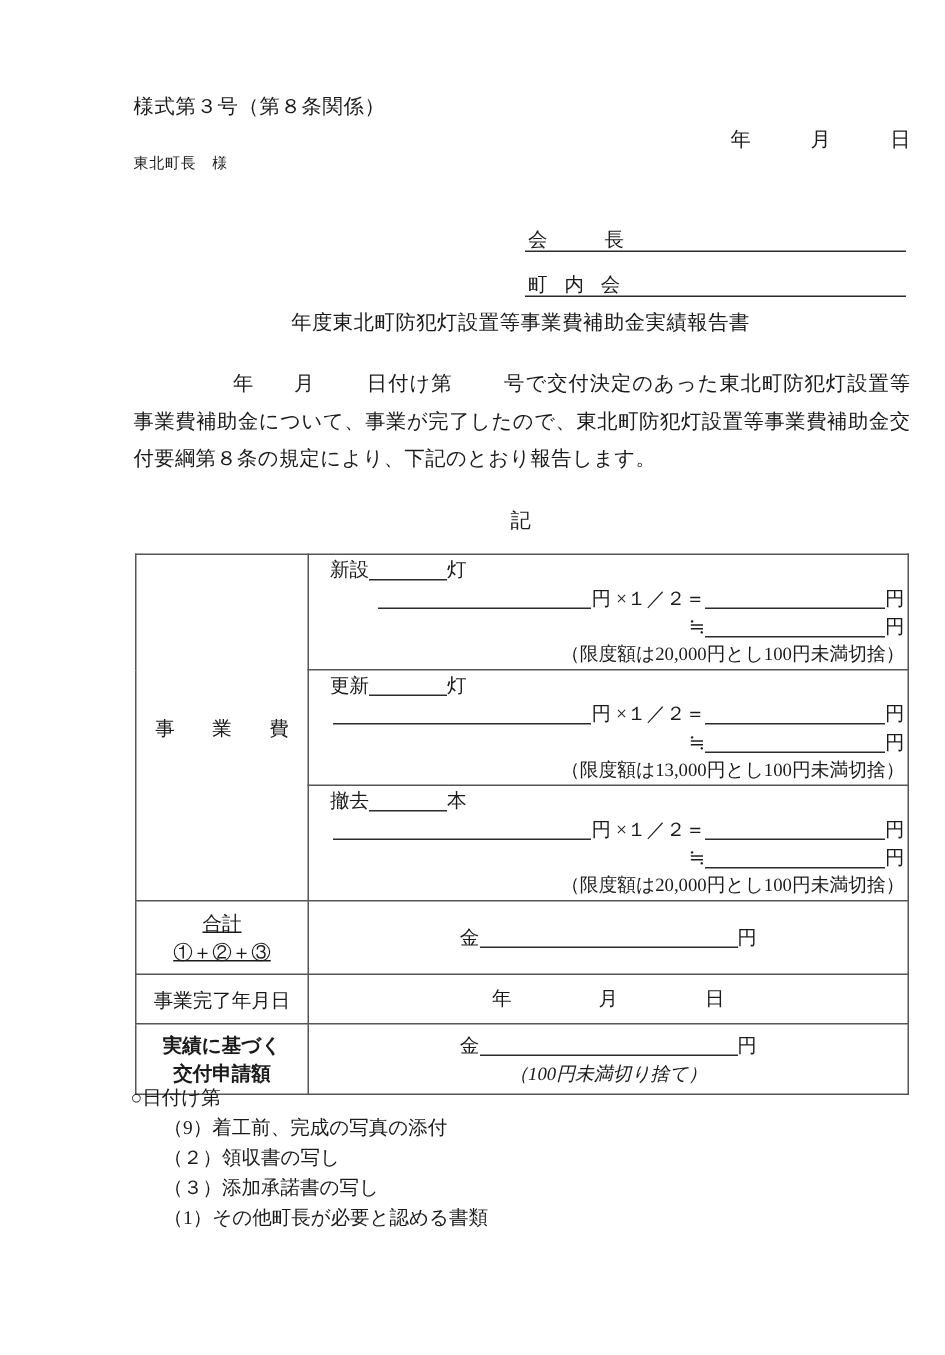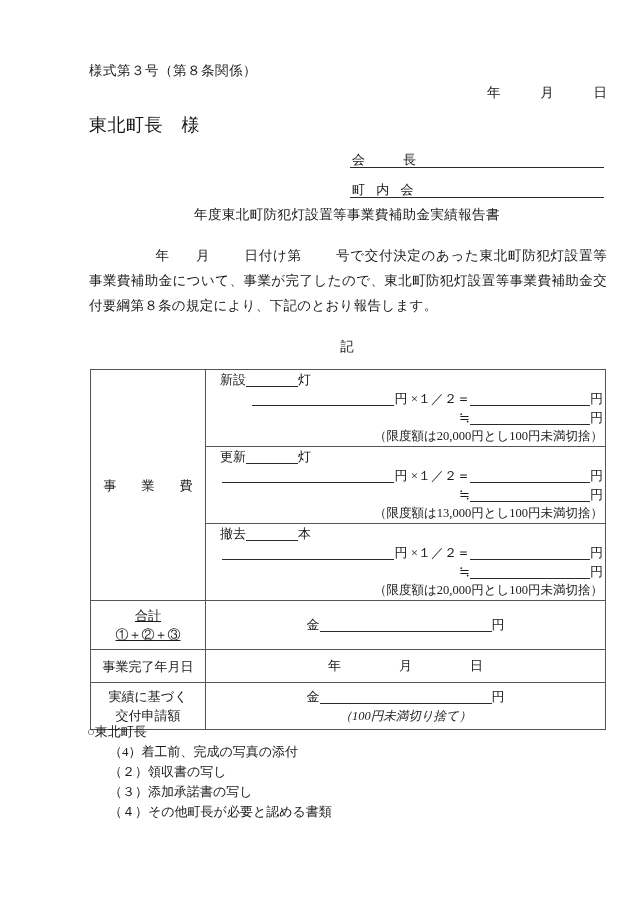--- a/index.html
+++ b/index.html
@@ -38,22 +38,22 @@
     left: 455px;
     top: 84px;
     width: 120px;
     display: flex;
     justify-content: space-between;
     font-size: 13.5px;
   }
   .addressee {
     position: absolute;
     left: 57px;
-    top: 113px;
-    font-size: 18px;
+    top: 102px;
+    font-size: 10px;
     letter-spacing: 0.5px;
     white-space: nowrap;
   }
 
   
   .sig-block {
     position: absolute;
     left: 318px;
     top: 146px;
     width: 254px;
@@ -299,33 +299,33 @@
         <td>
           <div class="date-row">
             <span>年</span>
             <span>月</span>
             <span>日</span>
           </div>
         </td>
       </tr>
 
       <tr>
-        <td class="lbl-center" style="height:46px;">
+        <td class="lbl-center" style="height:46px;font-weight:bold;">
           <div>実績に基づく</div>
           <div>交付申請額</div>
         </td>
         <td>
           <div class="money-row"><span>金</span><span class="u u-xl"></span><span>円</span></div>
           <div class="note-center">（100円未満切り捨て）</div>
         </td>
       </tr>
     </tbody>
   </table>
 
   <div class="attach">
-    <div class="attach-title">○東北町長</div>
-    <div class="attach-item">（4）着工前、完成の写真の添付</div>
+    <div class="attach-title">○日付け第</div>
+    <div class="attach-item">（9）着工前、完成の写真の添付</div>
     <div class="attach-item">（２）領収書の写し</div>
     <div class="attach-item">（３）添加承諾書の写し</div>
-    <div class="attach-item">（４）その他町長が必要と認める書類</div>
+    <div class="attach-item">（1）その他町長が必要と認める書類</div>
   </div>
 
 </div>
 
 </body></html>

